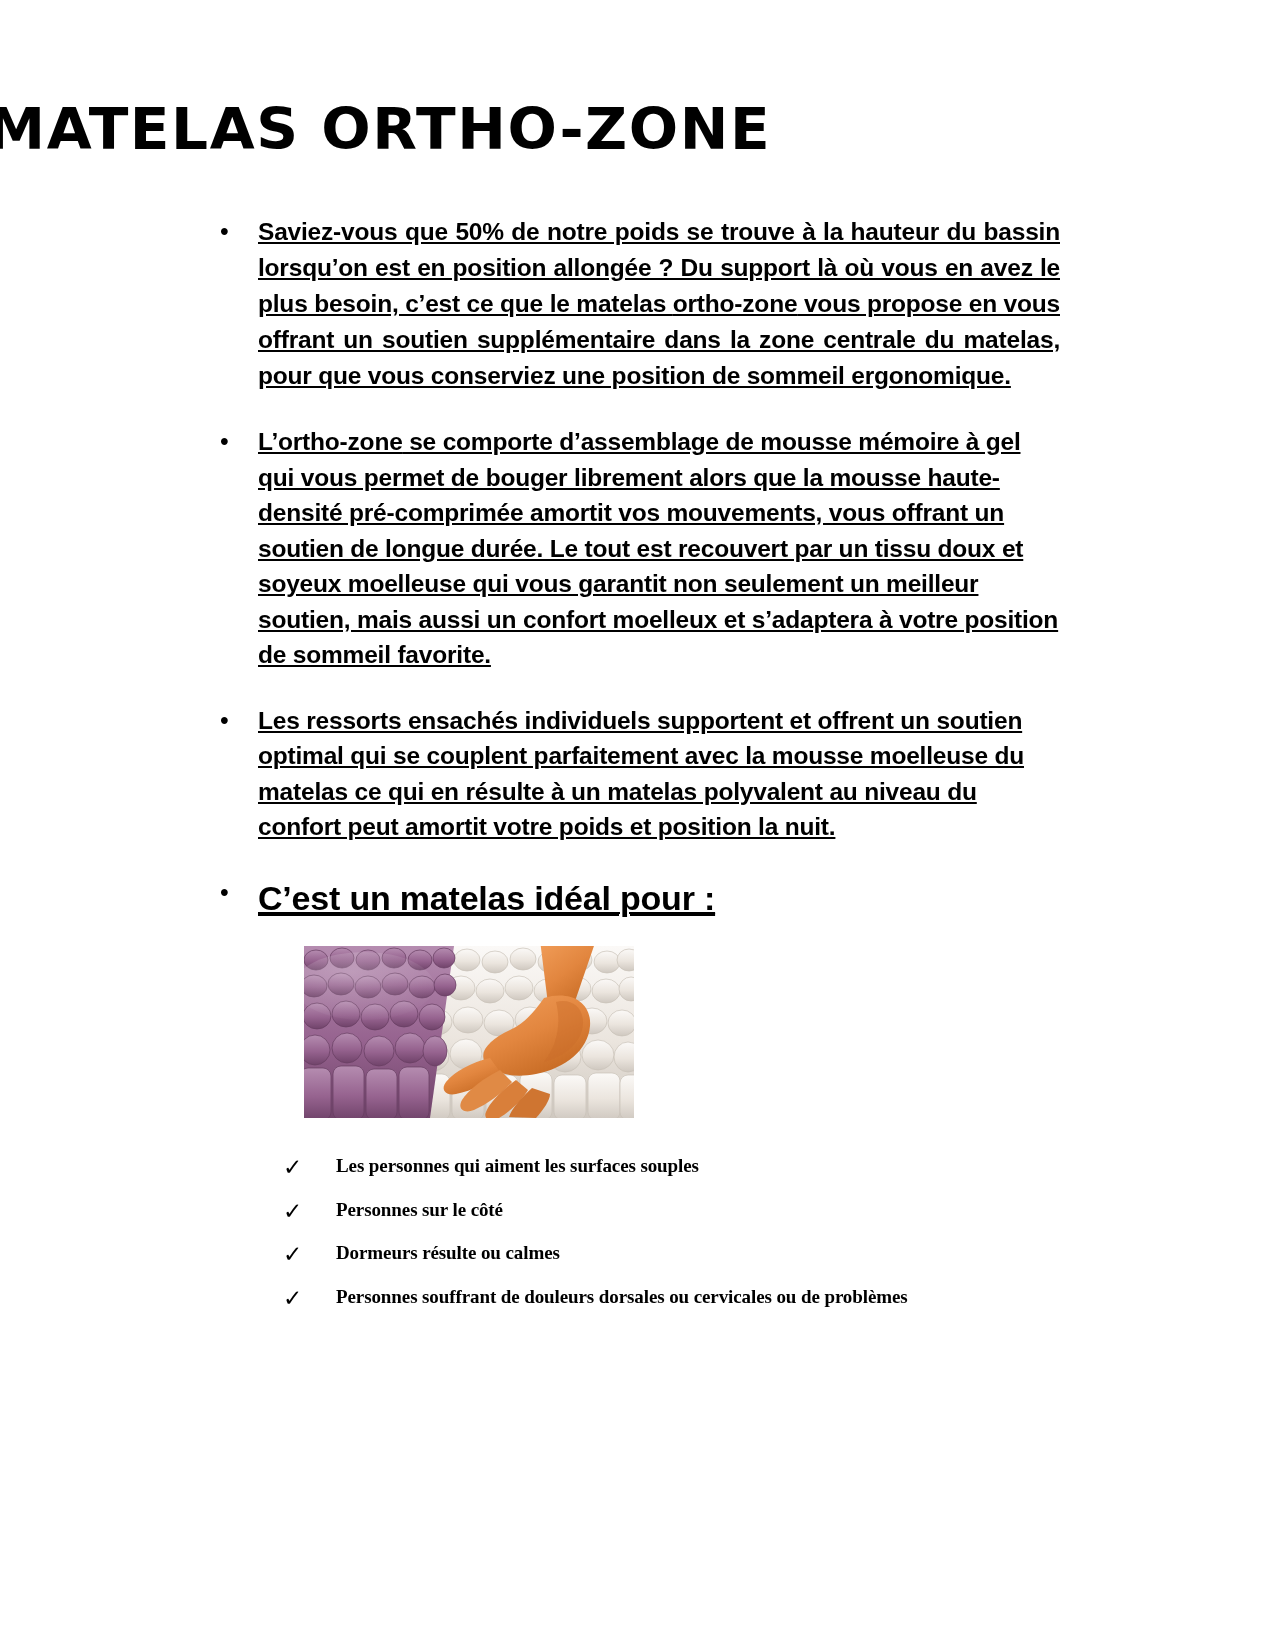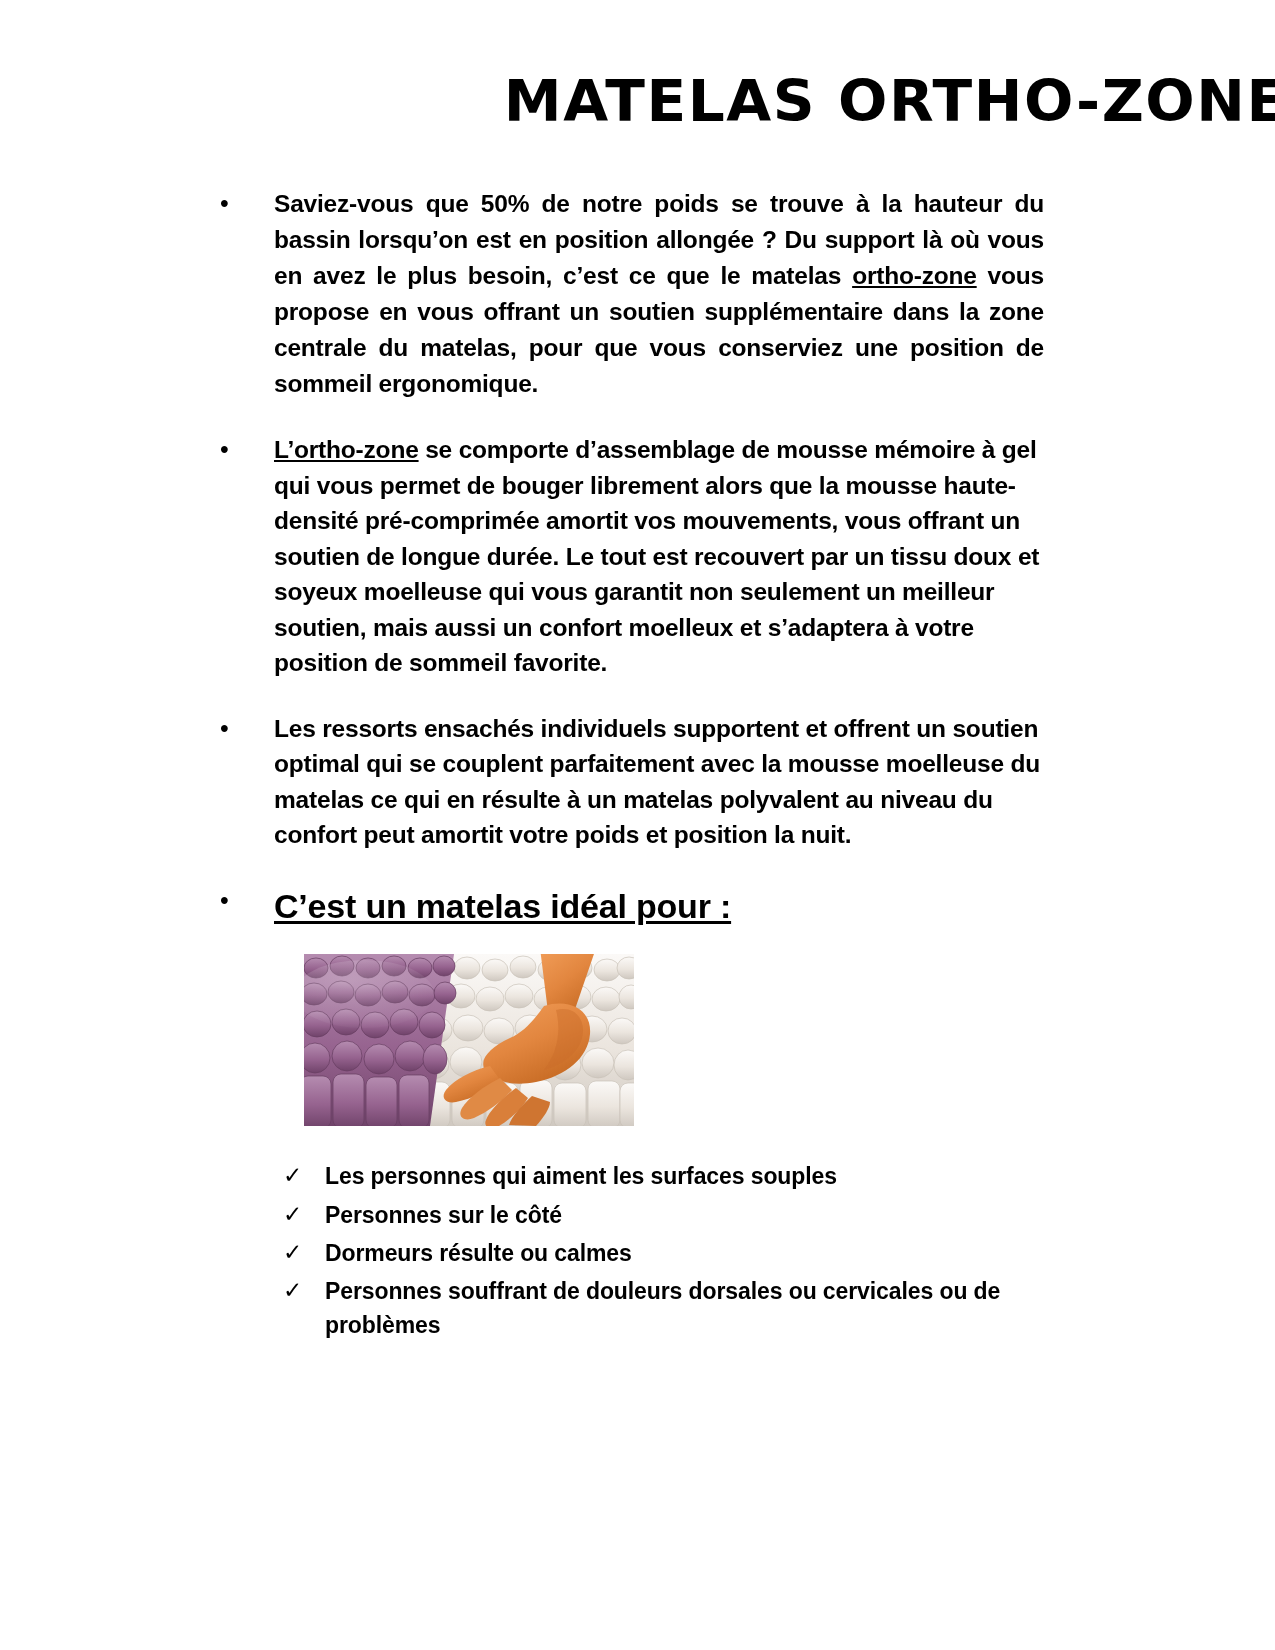--- a/index.html
+++ b/index.html
@@ -13,22 +13,22 @@
     height: 1650px;
     background: #ffffff;
     font-family: "Liberation Sans", sans-serif;
     color: #000000;
     overflow: hidden;
     box-sizing: border-box;
   }
 
   
   .title-block {
-    padding-top: 72px;
-    text-align: right;
+    padding-top: 100px;
+    text-align: left;
   }
   .doc-title {
     font-family: "DejaVu Sans", sans-serif;
     font-weight: bold;
     font-size: 57px;
     letter-spacing: 1.5px;
     line-height: 1.02;
     margin: 0;
     transform: scaleX(1.02);
   }
@@ -57,22 +57,23 @@
     top: 0;
     font-size: 25px;
     line-height: 1.42;
   }
   .para {
     font-family: "Liberation Sans", sans-serif;
     font-weight: bold;
     font-size: 24.5px;
     line-height: 1.42;
     letter-spacing: -0.2px;
-    margin: 16px;
+    margin: 0;
     transform-origin: left top;
+    text-decoration: underline;
   }
   .para.justified {
     text-align: justify;
     text-justify: inter-word;
   }
   .emph {
     font-weight: bold;
     text-decoration: underline;
     text-underline-offset: 2px;
     text-align: right;
@@ -119,26 +120,26 @@
   .check-mark {
     position: absolute;
     left: 13px;
     top: -1px;
     font-size: 23px;
     line-height: 1.45;
     font-family: "DejaVu Sans", sans-serif;
     font-weight: normal;
   }
   .check-text {
-    font-family: Liberation Sans, sans-serif;
-    font-weight: bold;
-    font-size: 23px;
+    font-family: Liberation Serif, serif;
+    font-weight: bold;
+    font-size: 19px;
     line-height: 1.45;
     letter-spacing: -0.1px;
-    margin: 5px;
+    margin: 16px;
   }
   .check-text .cont {
     display: block;
   }
 </style>
 </head>
 <body>
 
 <div class="page">
 

